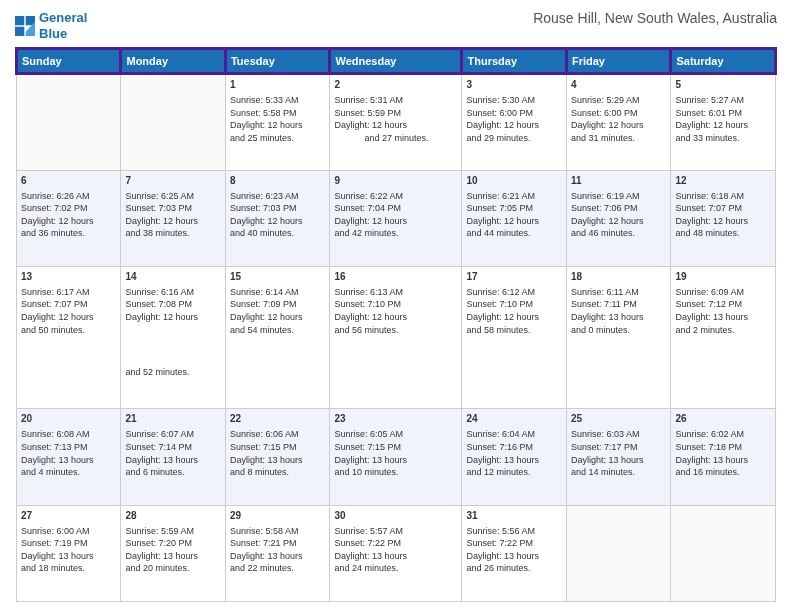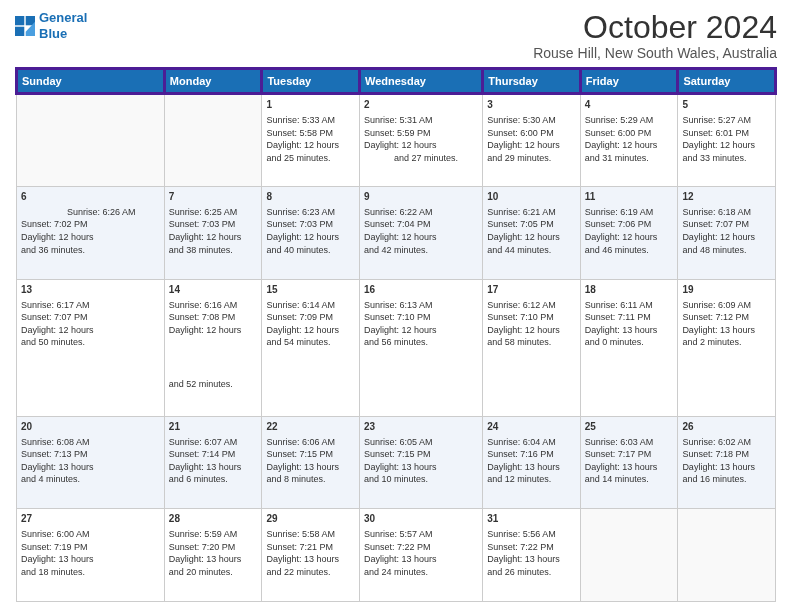--- a/index.html
+++ b/index.html
@@ -103,21 +103,20 @@
         <rect x="15" y="0" width="13" height="13" fill="#1a6fb5"></rect>
         <rect x="0" y="15" width="13" height="13" fill="#1a6fb5"></rect>
         <polygon points="15,22 28,8 28,28 15,28" fill="#4a9fe0"></polygon>
       </svg>
       <div class="logo-text">
         <div><span>General</span></div>
         <div><span style="color:#1a6fb5;">Blue</span></div>
       </div>
     </div>
     <div class="title-block">
-      <div class="main-title">October 2024</div>
       <div class="subtitle">Rouse Hill, New South Wales, Australia</div>
     </div>
   </div>
 
   <table class="calendar-table">
     <thead>
       <tr>
         <th>Sunday</th>
         <th>Monday</th>
         <th>Tuesday</th>
@@ -163,21 +162,21 @@
             <span class="day-number">5</span>
             <span style="display: block;">Sunrise: 5:27 AM</span>
             <span style="display: block;">Sunset: 6:01 PM</span>
             <span style="display: block;">Daylight: 12 hours</span>
             <span style="display: block;">and 33 minutes.</span>
           </td>
         </tr>
         <tr class="row-alt">
           <td>
             <span class="day-number">6</span>
-            <span style="display: block; margin-left: 46px;">Sunrise: 6:26 AM</span>
+            <span style="display: block;">Sunrise: 6:26 AM</span>
             <span style="display: block;">Sunset: 7:02 PM</span>
             <span style="display: block;">Daylight: 12 hours</span>
             <span style="display: block;">and 36 minutes.</span>
           </td>
           <td>
             <span class="day-number">7</span>
             <span style="display: block;">Sunrise: 6:25 AM</span>
             <span style="display: block;">Sunset: 7:03 PM</span>
             <span style="display: block;">Daylight: 12 hours</span>
             <span style="display: block;">and 38 minutes.</span>

